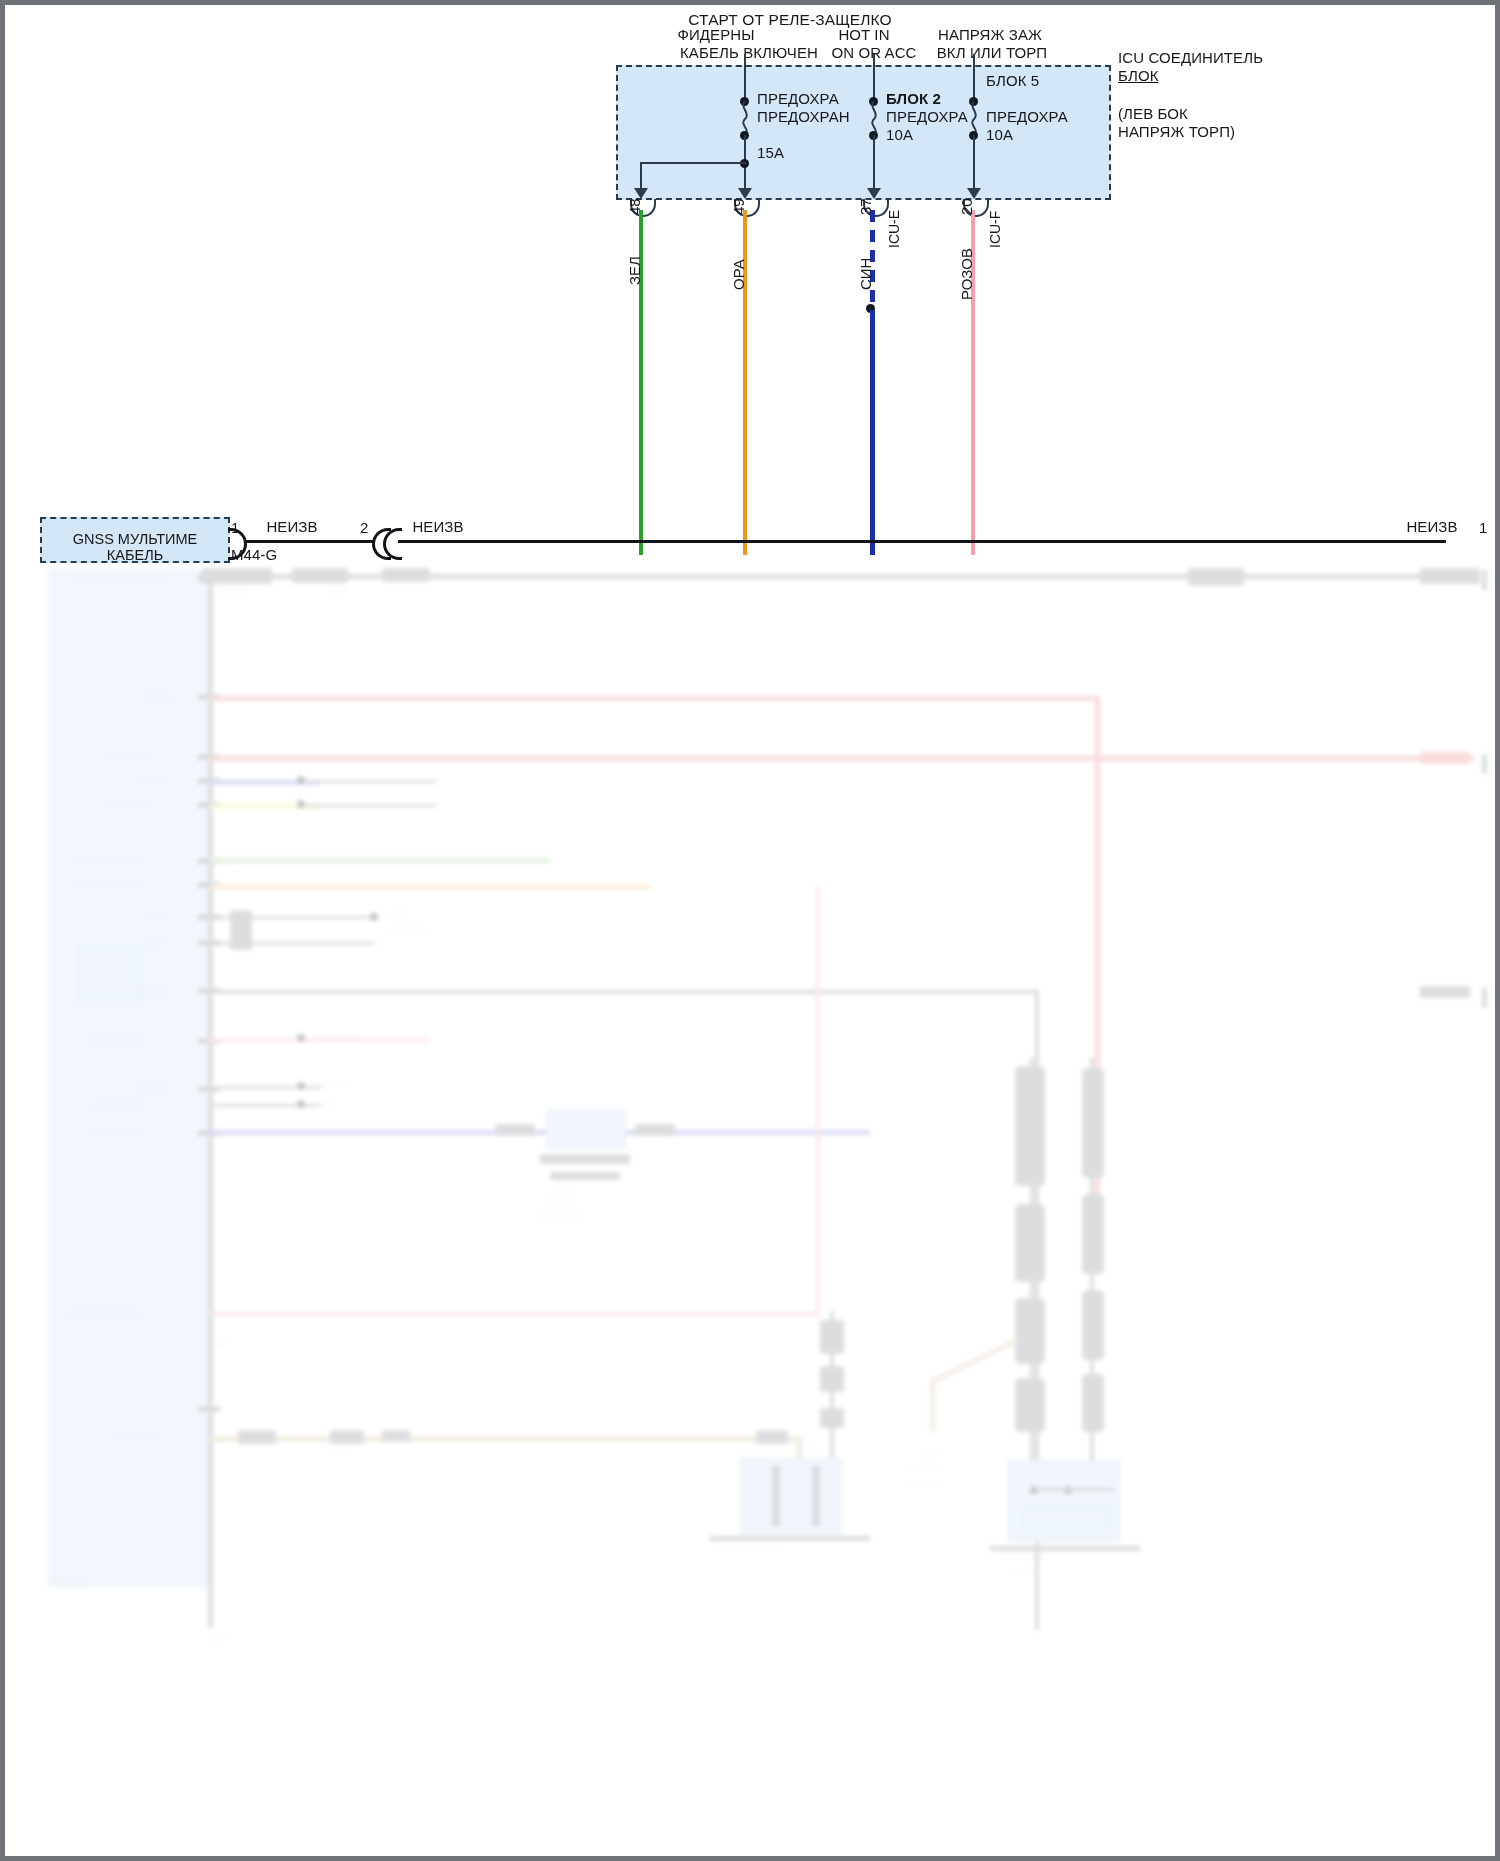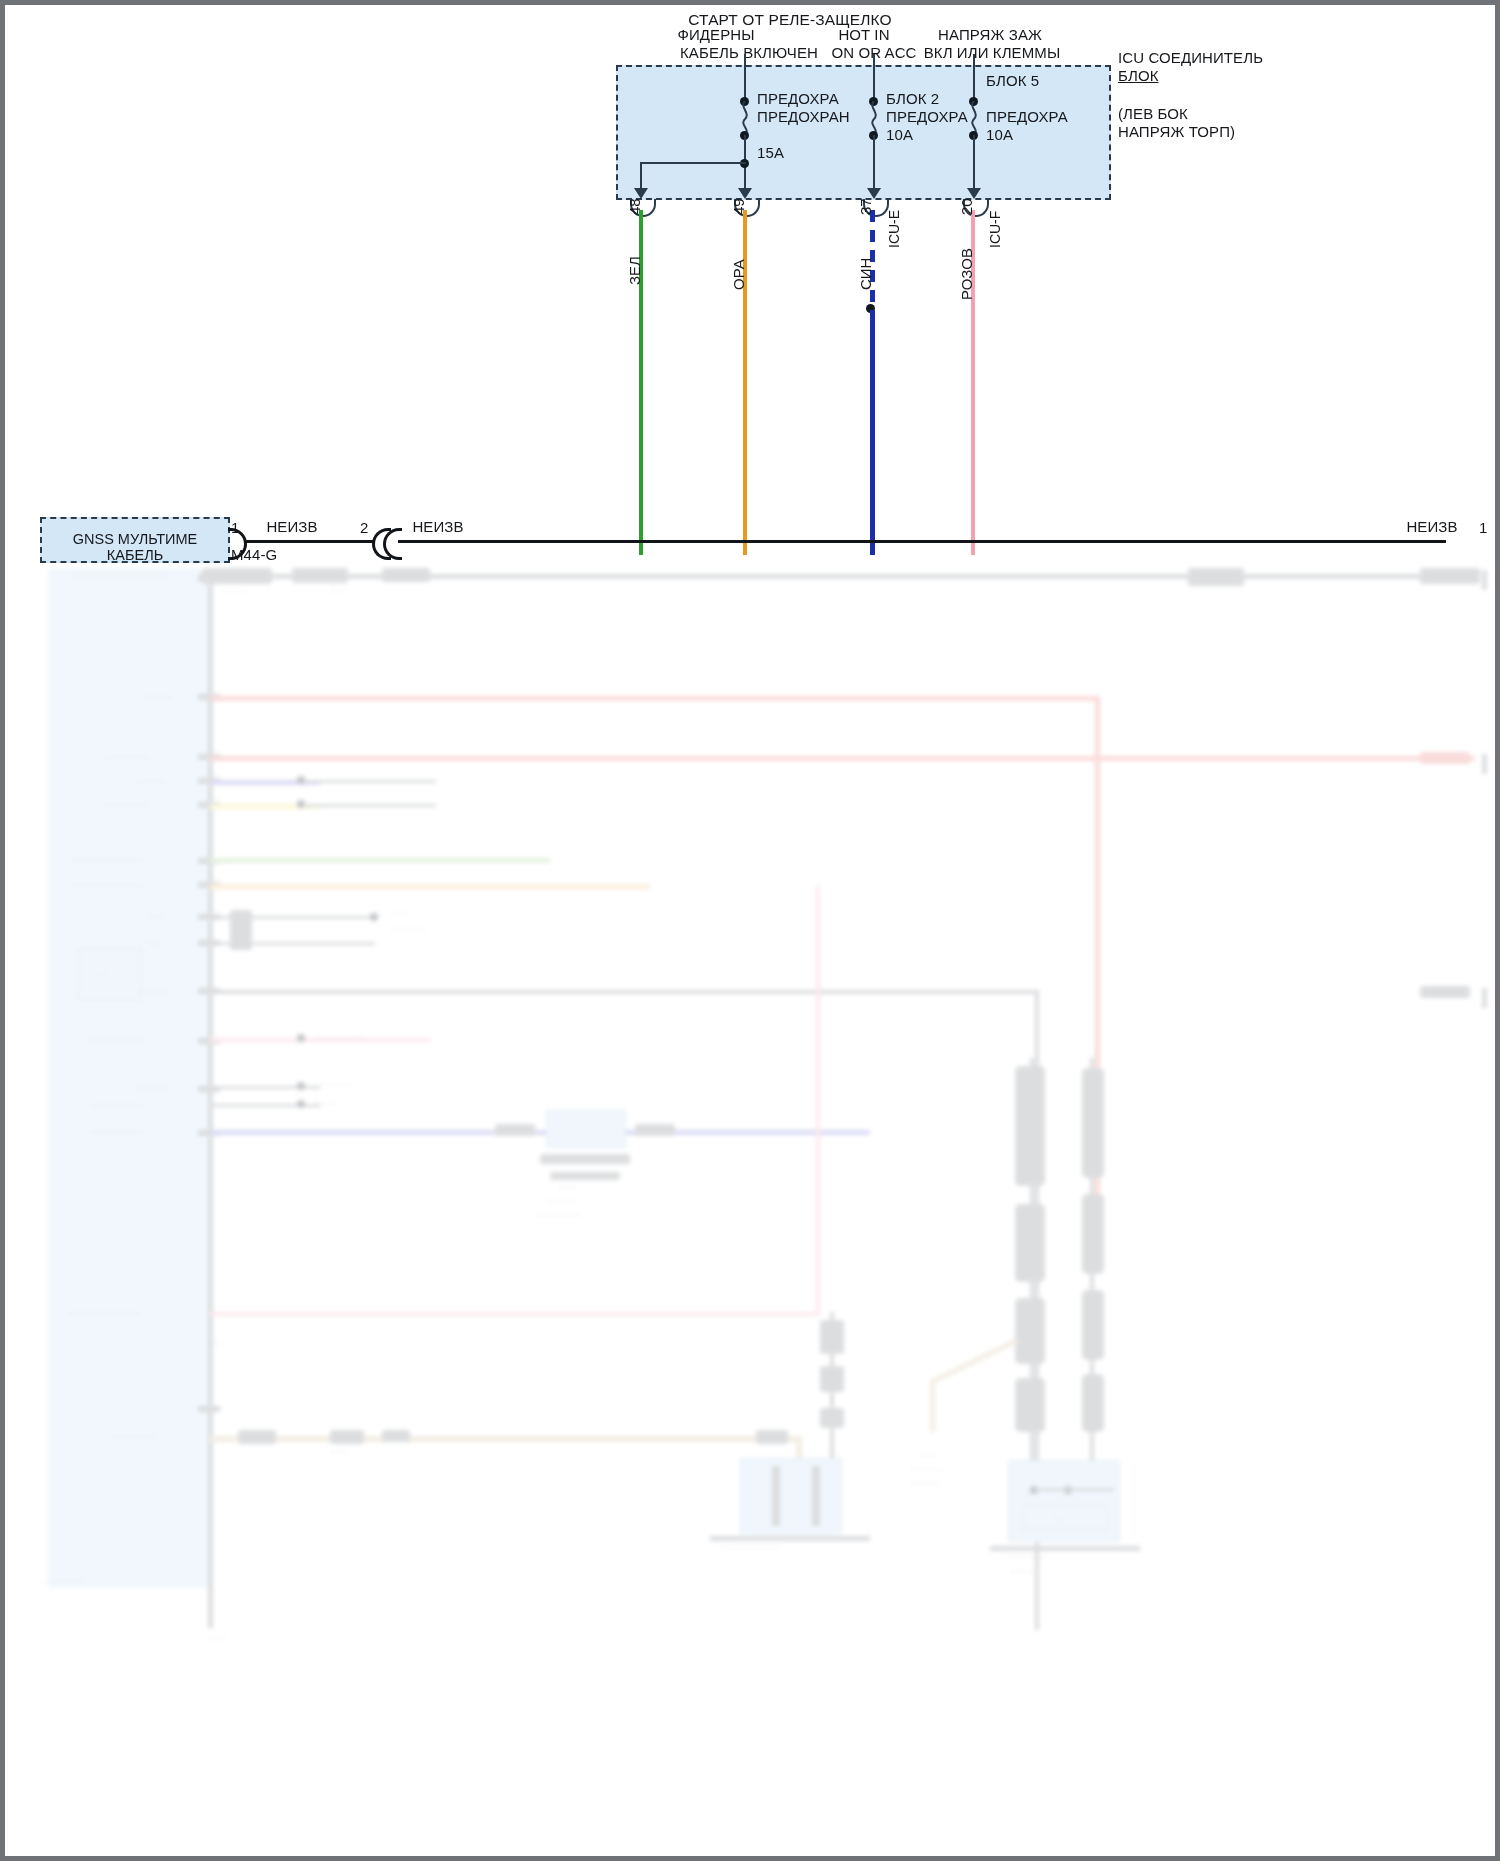--- a/index.html
+++ b/index.html
@@ -144,21 +144,21 @@
 
   <div class="txt c" style="left:790px;top:11px;font-size:15.5px;">СТАРТ ОТ РЕЛЕ-ЗАЩЕЛКО</div>
 
   <div class="txt c" style="left:716px;top:26px;">ФИДЕРНЫ</div>
   <div class="txt c" style="left:749px;top:44px;">КАБЕЛЬ ВКЛЮЧЕН</div>
 
   <div class="txt c" style="left:864px;top:26px;">HOT IN</div>
   <div class="txt c" style="left:874px;top:44px;">ON OR ACC</div>
 
   <div class="txt c" style="left:990px;top:26px;">НАПРЯЖ ЗАЖ</div>
-  <div class="txt c" style="left:992px;top:44px;">ВКЛ ИЛИ КЛЕММЫ</div>
+  <div class="txt c" style="left:992px;top:44px;">ВКЛ ИЛИ ТОРП</div>
 
   <div class="icu-box"></div>
 
   <div class="txt" style="left:1118px;top:49px;">ICU СОЕДИНИТЕЛЬ</div>
   <div class="txt" style="left:1118px;top:67px;text-decoration:underline;">БЛОК</div>
   <div class="txt" style="left:1118px;top:105px;">(ЛЕВ БОК</div>
   <div class="txt" style="left:1118px;top:123px;">НАПРЯЖ ТОРП)</div>
 
   <div class="vline" style="left:744px;top:54px;height:46px;"></div>
   <div class="node" style="left:740px;top:97px;"></div>
@@ -178,21 +178,21 @@
   <div class="arrow-head" style="left:634px;top:188px;"></div>
 
   <div class="vline" style="left:873px;top:54px;height:46px;"></div>
   <div class="node" style="left:869px;top:97px;"></div>
   <svg class="fuse-squig" style="left:867px;top:101px;" viewBox="0 0 14 34">
     <path d="M7 0 C 1 6, 13 12, 7 18 C 1 24, 13 28, 7 34" stroke="#2a3b4d" stroke-width="2" fill="none"></path>
   </svg>
   <div class="node" style="left:869px;top:131px;"></div>
   <div class="vline" style="left:873px;top:135px;height:59px;"></div>
   <div class="arrow-head" style="left:867px;top:188px;"></div>
-  <div class="txt" style="left:886px;top:90px;">БЛОК 2</div>
+  <div class="txt" style="left:886px;top:90px;font-weight:bold;">БЛОК 2</div>
   <div class="txt" style="left:886px;top:108px;">ПРЕДОХРА</div>
   <div class="txt" style="left:886px;top:126px;">10A</div>
 
   <div class="vline" style="left:973px;top:54px;height:46px;"></div>
   <div class="node" style="left:969px;top:97px;"></div>
   <svg class="fuse-squig" style="left:967px;top:101px;" viewBox="0 0 14 34">
     <path d="M7 0 C 1 6, 13 12, 7 18 C 1 24, 13 28, 7 34" stroke="#2a3b4d" stroke-width="2" fill="none"></path>
   </svg>
   <div class="node" style="left:969px;top:131px;"></div>
   <div class="vline" style="left:973px;top:135px;height:59px;"></div>

